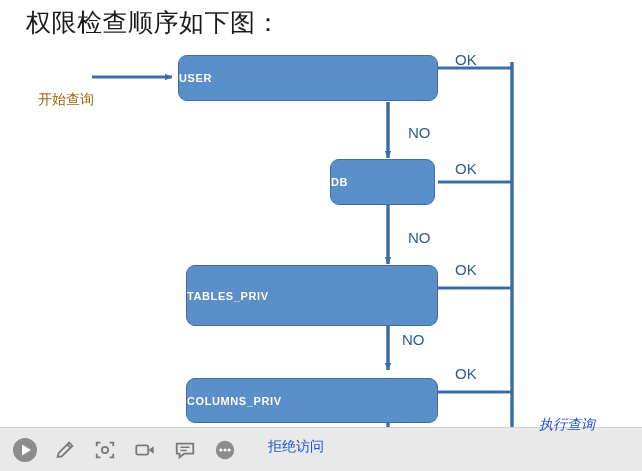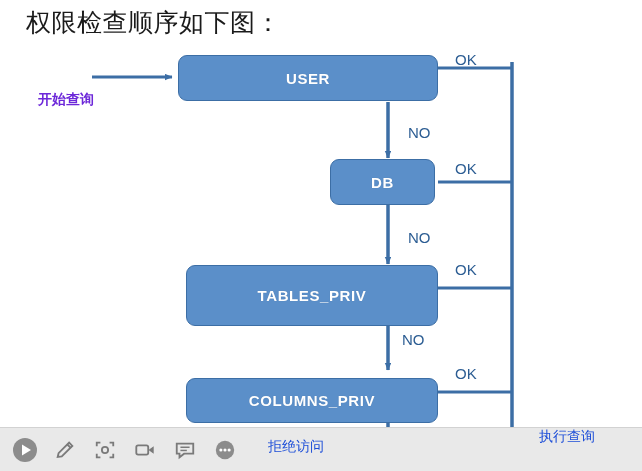--- a/index.html
+++ b/index.html
@@ -36,41 +36,39 @@
     width: 642px;
     height: 471px;
   }
   .node {
     position: absolute;
     box-sizing: border-box;
     background: #5b8fc9;
     border: 1.5px solid #3c6ea5;
     border-radius: 9px;
     color: #ffffff;
-    font-size: 15px;
+    font-size: 11px;
     font-weight: bold;
     display: flex;
     align-items: center;
-    justify-content: center;
     letter-spacing: 0.6px;
     text-shadow: 0 0 1px rgba(0,0,0,0.15);
   }
   .label {
     position: absolute;
     color: #2c5d93;
     font-size: 15px;
     white-space: nowrap;
   }
   .label-cn {
     position: absolute;
-    color: #6d28d9;
+    color: #a16207;
     font-size: 14px;
     white-space: nowrap;
     font-family: "Liberation Sans", sans-serif;
-    font-weight: bold;
   }
   
   .toolbar {
     position: absolute;
     left: 0;
     bottom: 0;
     width: 642px;
     height: 44px;
     background: #e9e9e9;
     border-top: 1px solid #d2d2d2;
@@ -173,21 +171,21 @@
   <div class="label" style="left:455px; top:160px;">OK</div>
   <div class="label" style="left:455px; top:261px;">OK</div>
   <div class="label" style="left:455px; top:365px;">OK</div>
 
   <div class="label" style="left:408px; top:124px;">NO</div>
   <div class="label" style="left:408px; top:229px;">NO</div>
   <div class="label" style="left:402px; top:331px;">NO</div>
   <div class="label" style="left:402px; top:428px;">NO</div>
 
   <div class="bottom-text" style="left:268px; top:438px;">拒绝访问</div>
-  <div class="bottom-text" style="left:539px; top:428px;">执行查询</div>
+  <div class="bottom-text" style="left:539px; top:416px;font-style:italic;">执行查询</div>
 
   <div class="toolbar">
     <div class="tb-btn play">
       <svg width="26" height="26" viewBox="0 0 26 26" xmlns="http://www.w3.org/2000/svg">
         <circle cx="13" cy="13" r="12" fill="#8c8c8c"></circle>
         <path d="M10 7.5 L19 13 L10 18.5 Z" fill="#ffffff"></path>
       </svg>
     </div>
     <div class="tb-btn">
       <svg width="22" height="22" viewBox="0 0 24 24" xmlns="http://www.w3.org/2000/svg">

